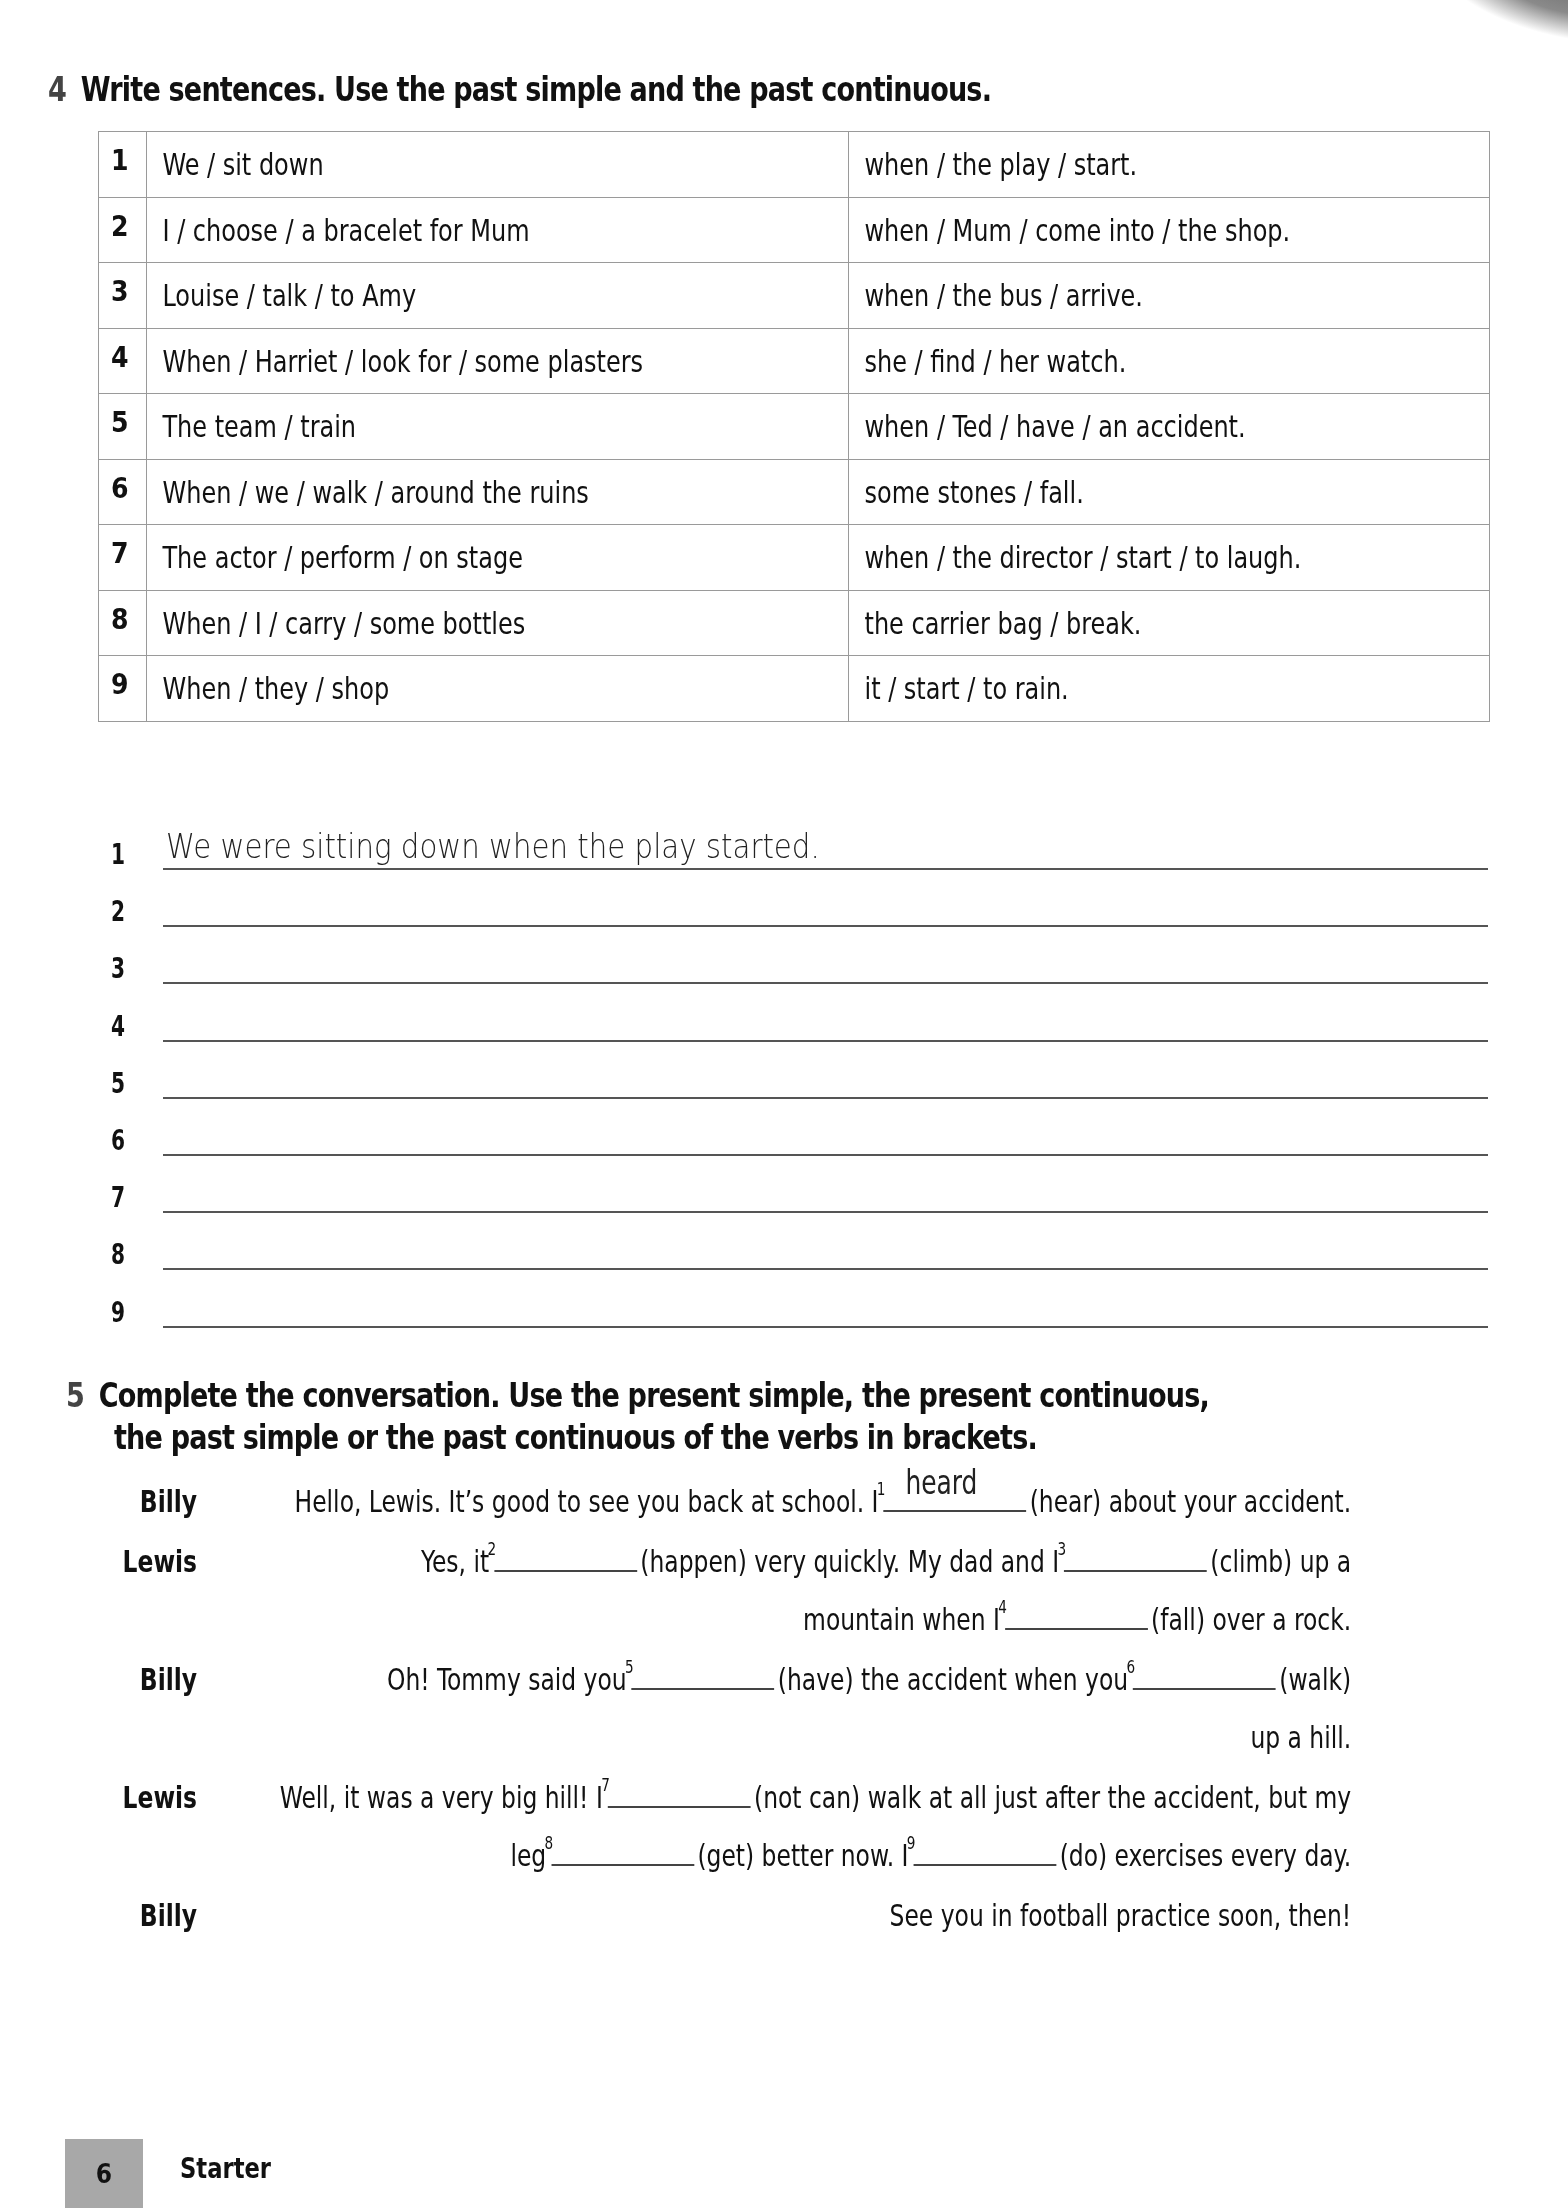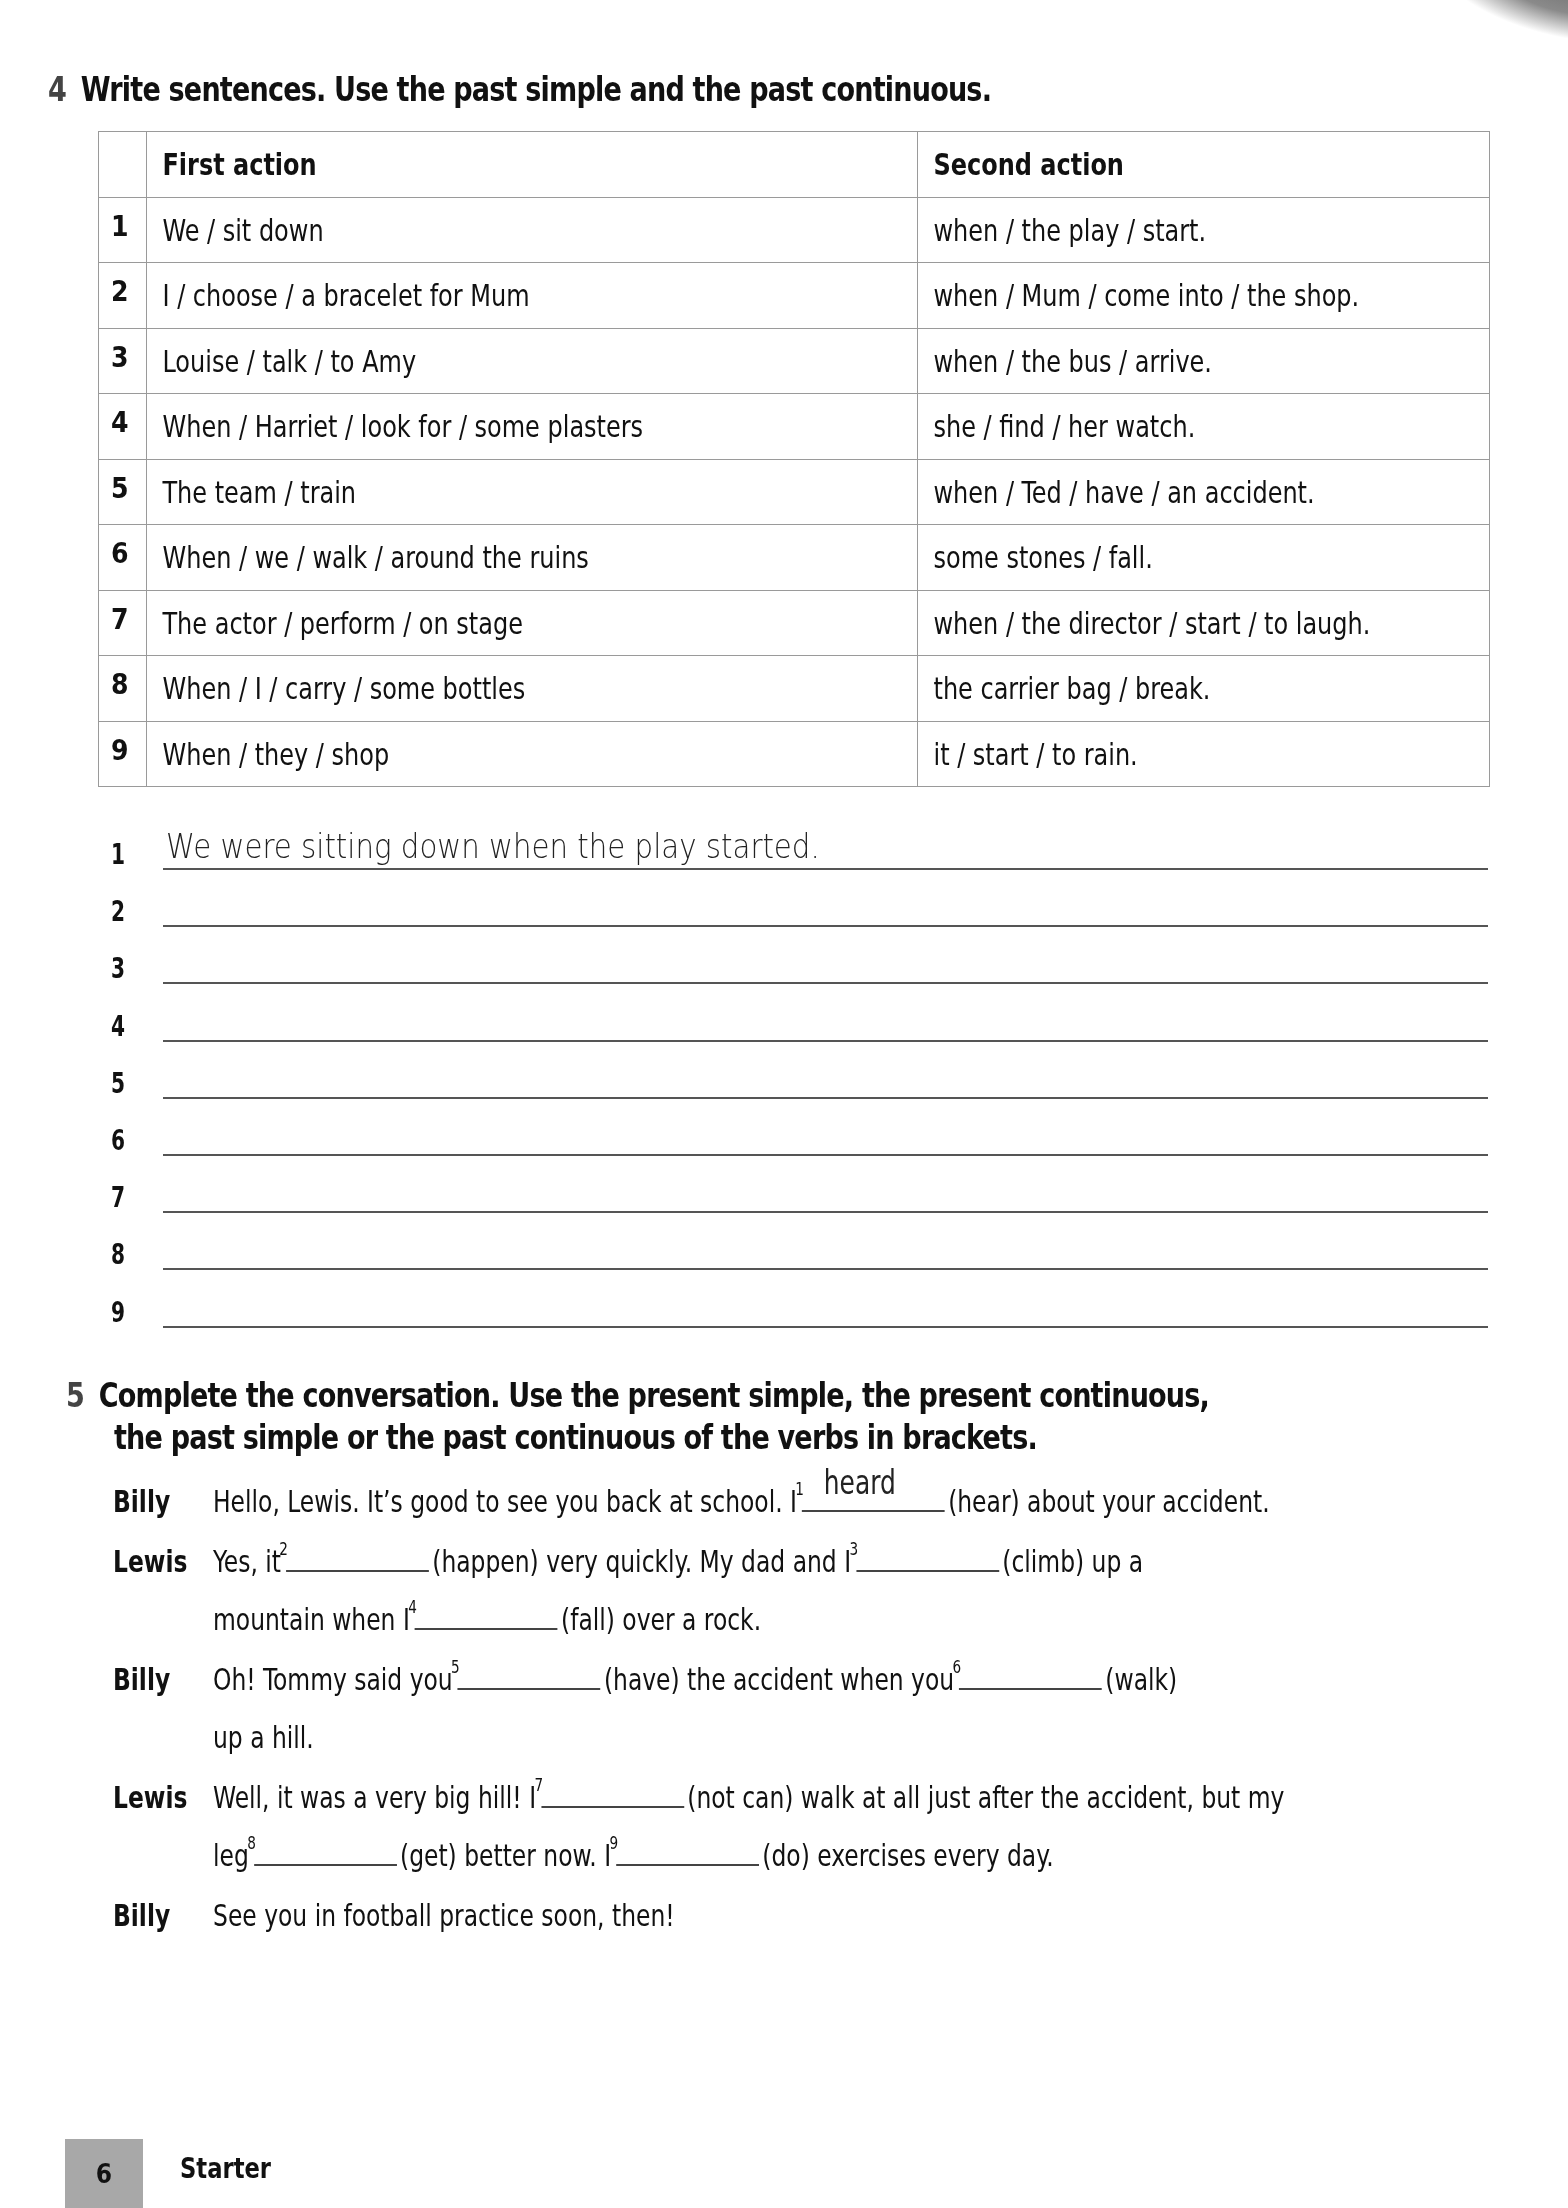--- a/index.html
+++ b/index.html
@@ -50,21 +50,21 @@
     .ans-line {
       position: absolute; left: 55px; right: 0; top: 48px; border-bottom: 2px solid #555;
     }
     .ans-text {
       position: absolute; left: 58px; top: 6px; font-size: 34px; color: #222;
       font-family: "DejaVu Sans", "Liberation Sans", sans-serif; font-weight: 300;
       transform: scaleX(0.86); transform-origin: left center; white-space: nowrap;
     }
 
     
-    .convo { position: absolute; left: 113px; top: 1472px; width: 1455px; }
+    .convo { position: absolute; left: 113px; top: 1472px; width: 1455px; text-align: right; }
     .turn { display: flex; margin-bottom: 2px; }
     .speaker {
       width: 100px; flex: none; font-weight: bold; font-size: 31px;
       transform: scaleX(0.84); transform-origin: left center; line-height: 58px;
     }
     .lines { flex: 1; }
     .line {
       font-size: 31px; line-height: 58px; white-space: nowrap;
       transform: scaleX(0.84); transform-origin: left center;
     }
@@ -96,25 +96,20 @@
 <body>
 
 <div class="corner-shade"></div>
 
 <div class="ex-title" style="left:48px; top:70px;">
   <span class="ex-num">4</span><span>Write sentences. Use the past simple and the past continuous.</span>
 </div>
 
 <table class="tbl">
   <tbody>
-      <tr>
-    <th class="c-num"></th>
-    <th class="c-first"><span class="cell-text hdr-text">First action</span></th>
-    <th class="c-second"><span class="cell-text hdr-text">Second action</span></th>
-  </tr>
   <tr>
     <td class="c-num">1</td>
     <td><span class="cell-text">We / sit down</span></td>
     <td><span class="cell-text">when / the play / start.</span></td>
   </tr>
   <tr>
     <td class="c-num">2</td>
     <td><span class="cell-text">I / choose / a bracelet for Mum</span></td>
     <td><span class="cell-text">when / Mum / come into / the shop.</span></td>
   </tr>

